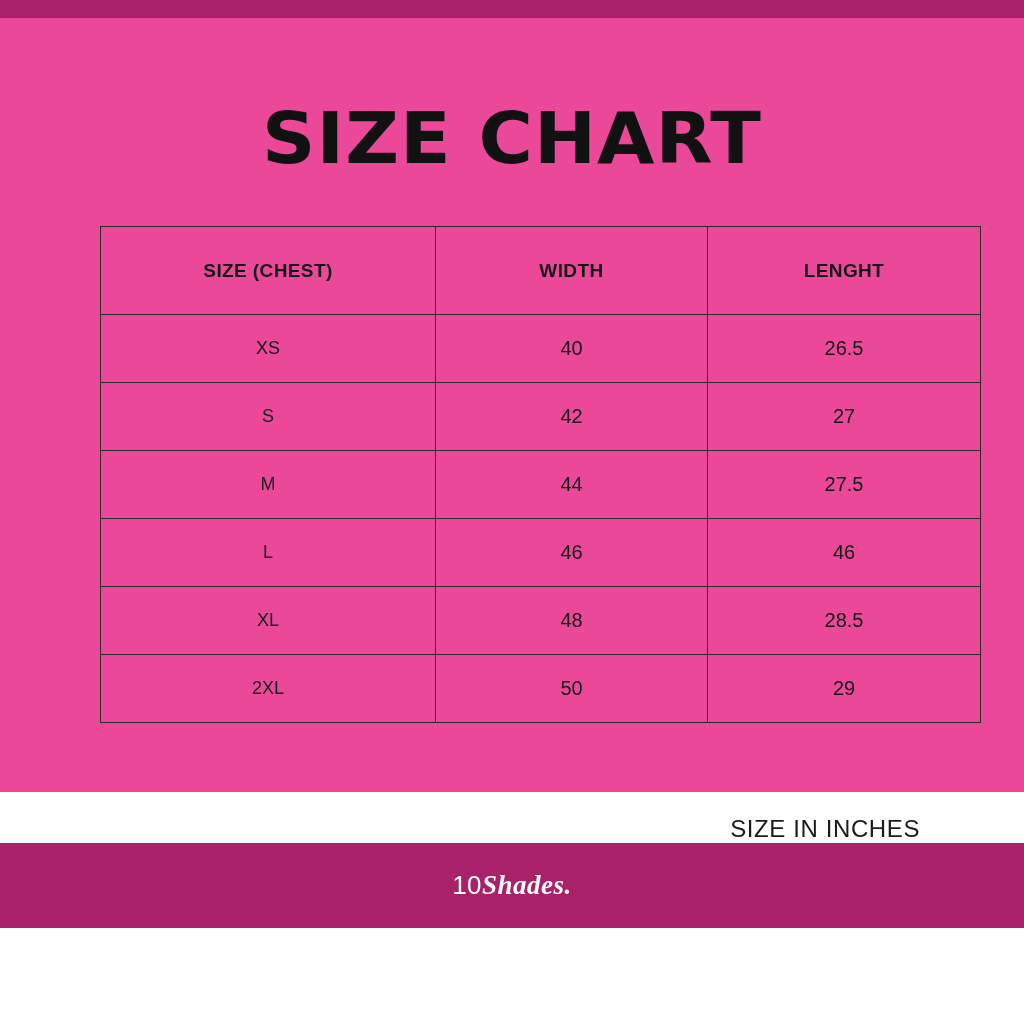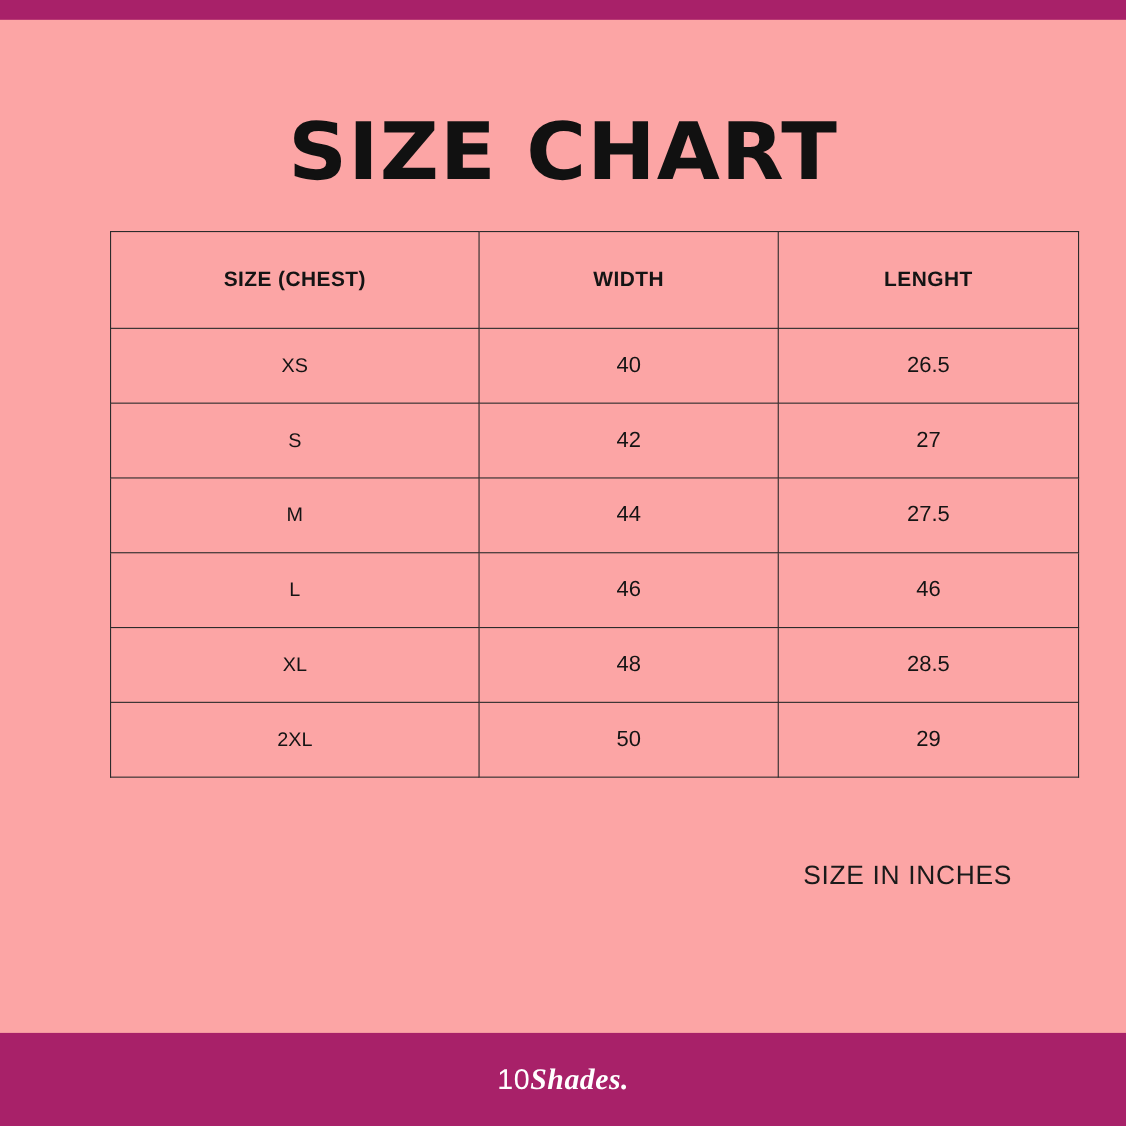--- a/index.html
+++ b/index.html
@@ -9,22 +9,22 @@
   body {
     width: 1024px;
     height: 1024px;
     background: #ffffff;
     font-family: "Liberation Sans", sans-serif;
     overflow: hidden;
   }
   .page {
     position: relative;
     width: 1024px;
-    height: 1024px;
-    background: #fca5a5;
+    height: 792px;
+    background: #ec4899;
     box-sizing: border-box;
     display: flex;
     flex-direction: column;
   }
   .band-top {
     width: 100%;
     height: 18px;
     background: #a82169;
     flex: 0 0 auto;
   }
@@ -56,21 +56,21 @@
     font-weight: 400;
     font-size: 44px;
     line-height: 1.1;
     color: #1a1a1a;
   }
   .table-wrap {
     margin-top: 38px;
   }
   table.size-table {
     width: 820px;
-    margin: 0 auto;
+    margin: 16px auto;
     border-collapse: collapse;
     table-layout: fixed;
   }
   table.size-table td, table.size-table th {
     border: 1px solid #2b2b2b;
     text-align: center;
     color: #141414;
     box-sizing: border-box;
   }
   table.size-table th {

